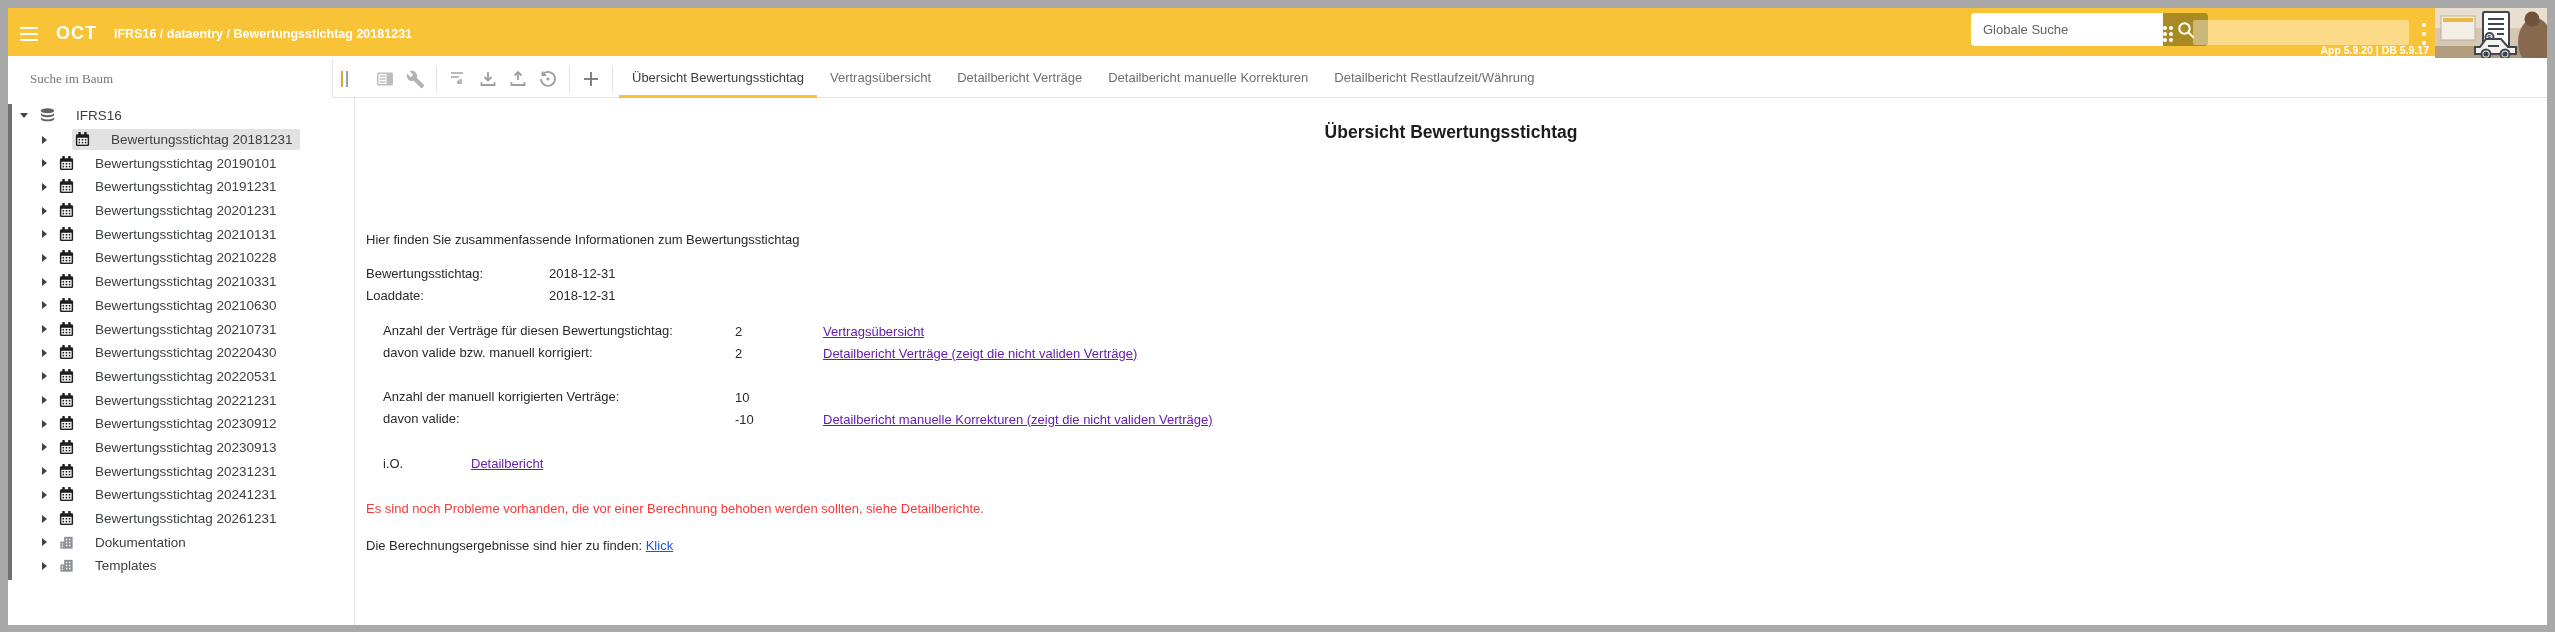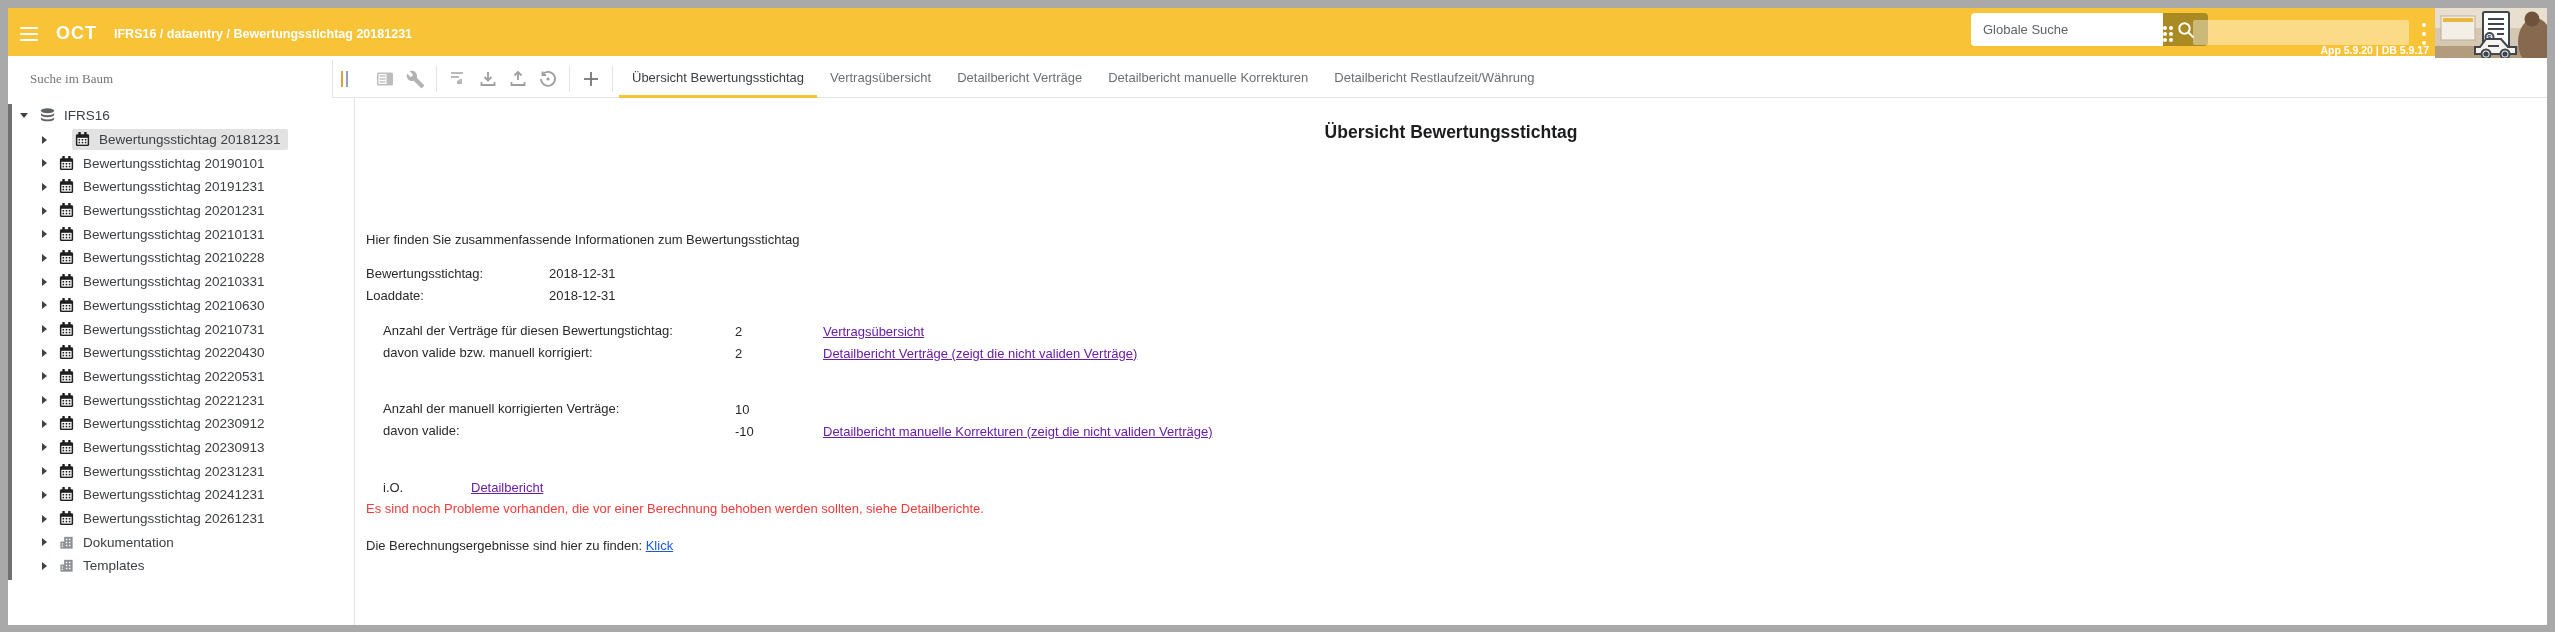--- a/index.html
+++ b/index.html
@@ -41,34 +41,34 @@
 
   
   .sidebar { position:absolute; left:0; top:90px; width:347px; bottom:0; border-right:1px solid #e4e4e4; background:#fff; }
   .vscroll { position:absolute; left:0; top:6px; width:4px; height:476px; background:#707070; }
   .tree { padding-top:6px; }
   .tree-row { height:23.7px; display:flex; align-items:center; padding-left:34px; cursor:pointer; }
   .tree-row.root { padding-left:12px; }
   .caret { flex:none; margin-right:9px; width:0; height:0; }
   .caret.right { border-left:5px solid #424242; border-top:4px solid transparent; border-bottom:4px solid transparent; }
   .caret.down { border-top:5px solid #424242; border-left:4px solid transparent; border-right:4px solid transparent; }
-  .rowbody { display:flex; align-items:center; gap:8px; padding:2px 7px 2px 2px; border-radius:2px; }
+  .rowbody { display:flex; align-items:center; gap:20px; padding:2px 7px 2px 2px; border-radius:2px; }
   .tree-row.selected .rowbody { background:#e2e2e2;margin-left:16px; }
   .tree-label { font-size:13.5px; color:#3c4043; white-space:nowrap; }
 
   
   .content { position:absolute; left:347px; top:90px; right:0; bottom:0; background:#fff; font-size:13px; color:#28292b; }
   .page-title { position:absolute; top:24px; left:0; right:0; text-align:center; font-size:17.5px; font-weight:bold; color:#1b1c1e; }
   .intro { position:absolute; left:11px; top:134px; }
   .block1 { position:absolute; left:11px; top:165px; }
   .block1 .row { display:flex; line-height:22px; }
   .block1 .lbl { width:183px; }
   .block2 { position:absolute; left:28px; top:222px; }
   .drow { display:flex; align-items:center; min-height:22px; }
-  .drow.gap { margin-top:34px;align-items:center; }
+  .drow.gap { margin-top:22px;align-items:center; }
   .drow .lbl { width:352px; line-height:22px; }
   .drow .val { width:88px; }
   a.plink { color:#681da8; text-decoration:underline; }
   .warning { position:absolute; left:11px; top:403px; color:#f43a3a; }
   .results { position:absolute; left:11px; top:440px; }
   a.blink { color:#1a56db; text-decoration:underline; }
 </style>
 </head>
 <body>
 

